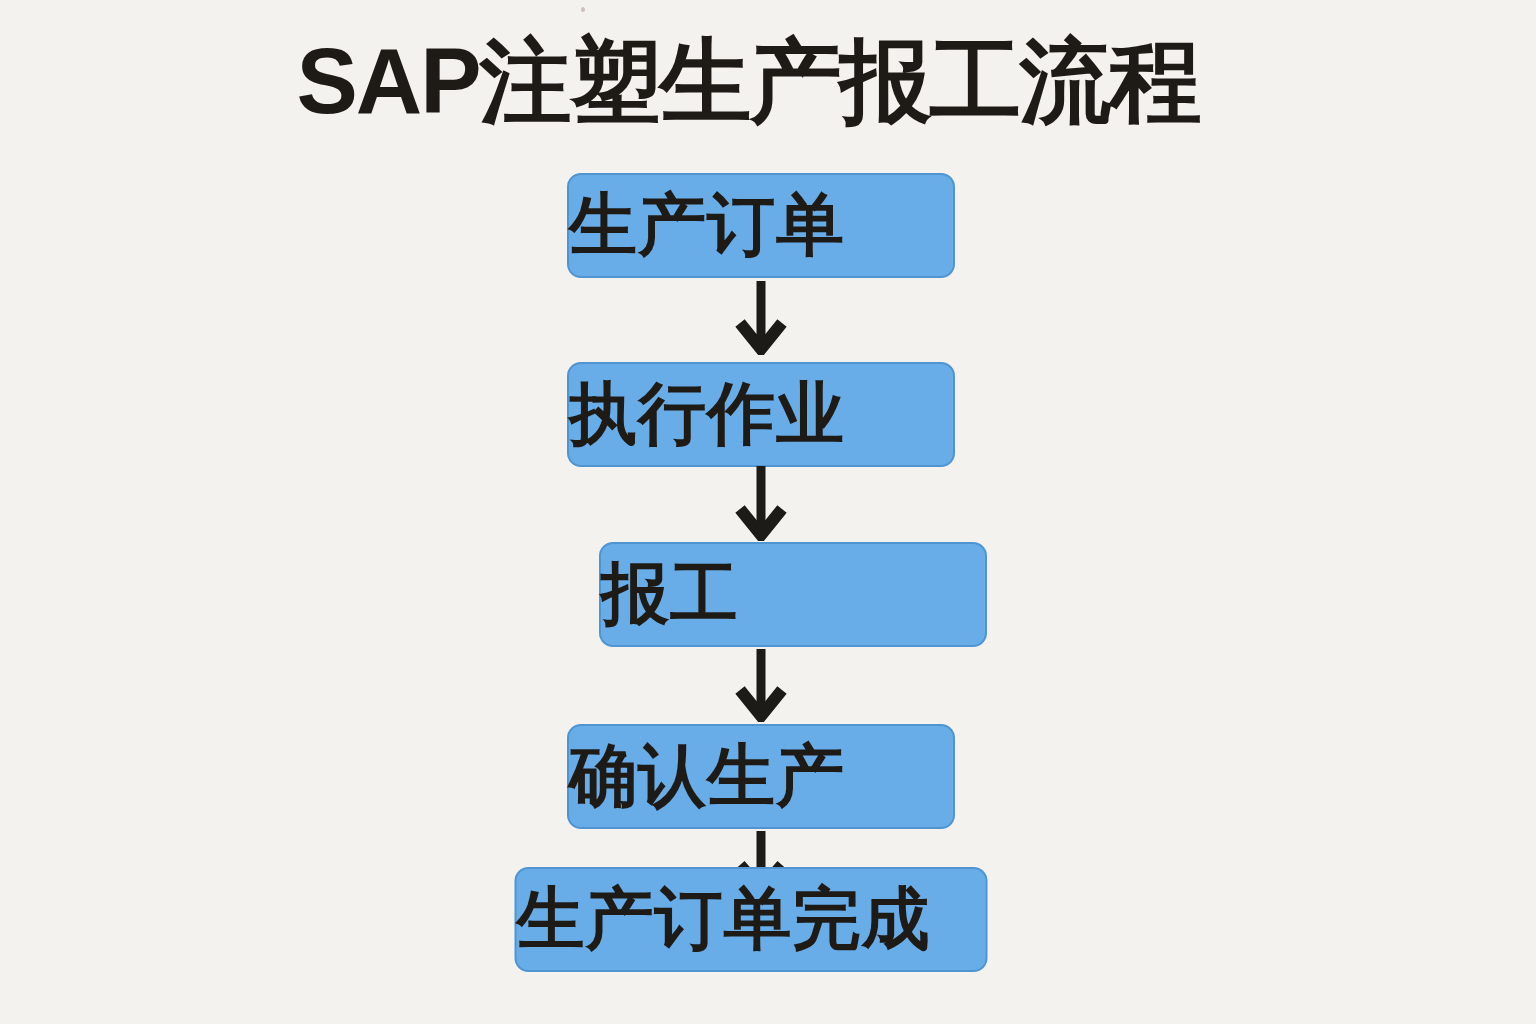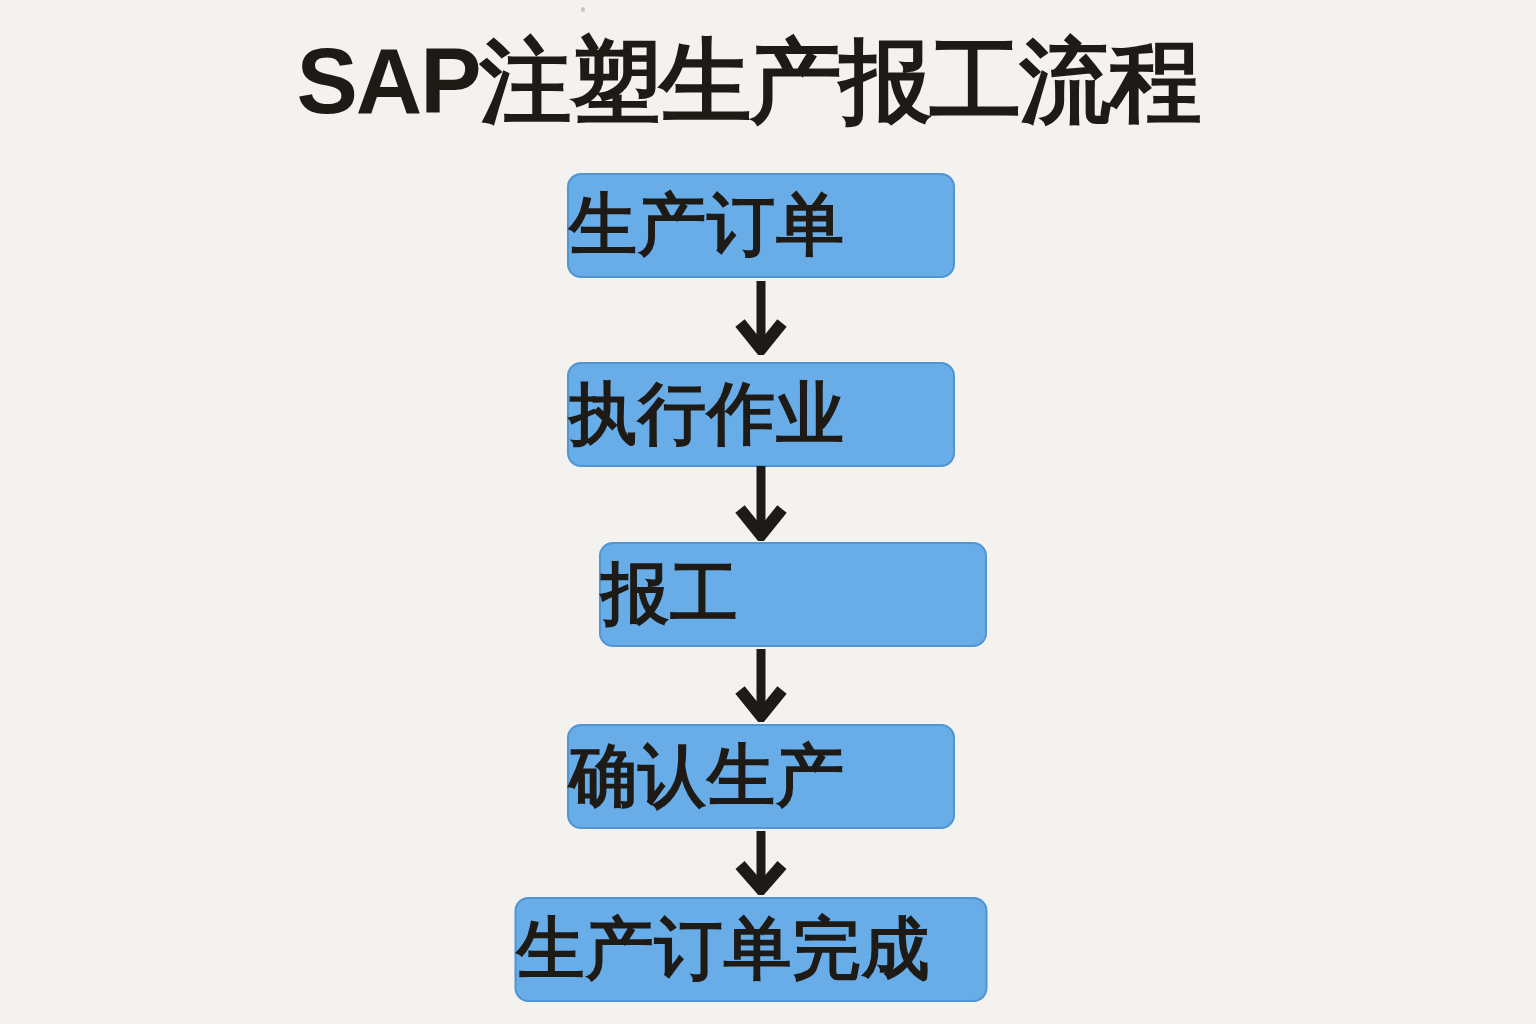--- a/index.html
+++ b/index.html
@@ -50,21 +50,21 @@
     transform: translateX(calc(-50% - 7px));
   }
   .n5 {
     width: 473px;
     transform: translateX(calc(-50% - 17px));
   }
   .n1 { top: 173px; }
   .n2 { top: 362px; }
   .n3 { top: 542px; margin-left: 32px; }
   .n4 { top: 724px; }
-  .n5 { top: 897px; }
+  .n5 { top: 867px; }
   .arrow {
     position: absolute;
     left: 50%;
     transform: translateX(calc(-50% - 7px));
     display: block;
   }
   .a1 { top: 281px; }
   .a2 { top: 466px; }
   .a3 { top: 649px; }
   .a4 { top: 831px; }

